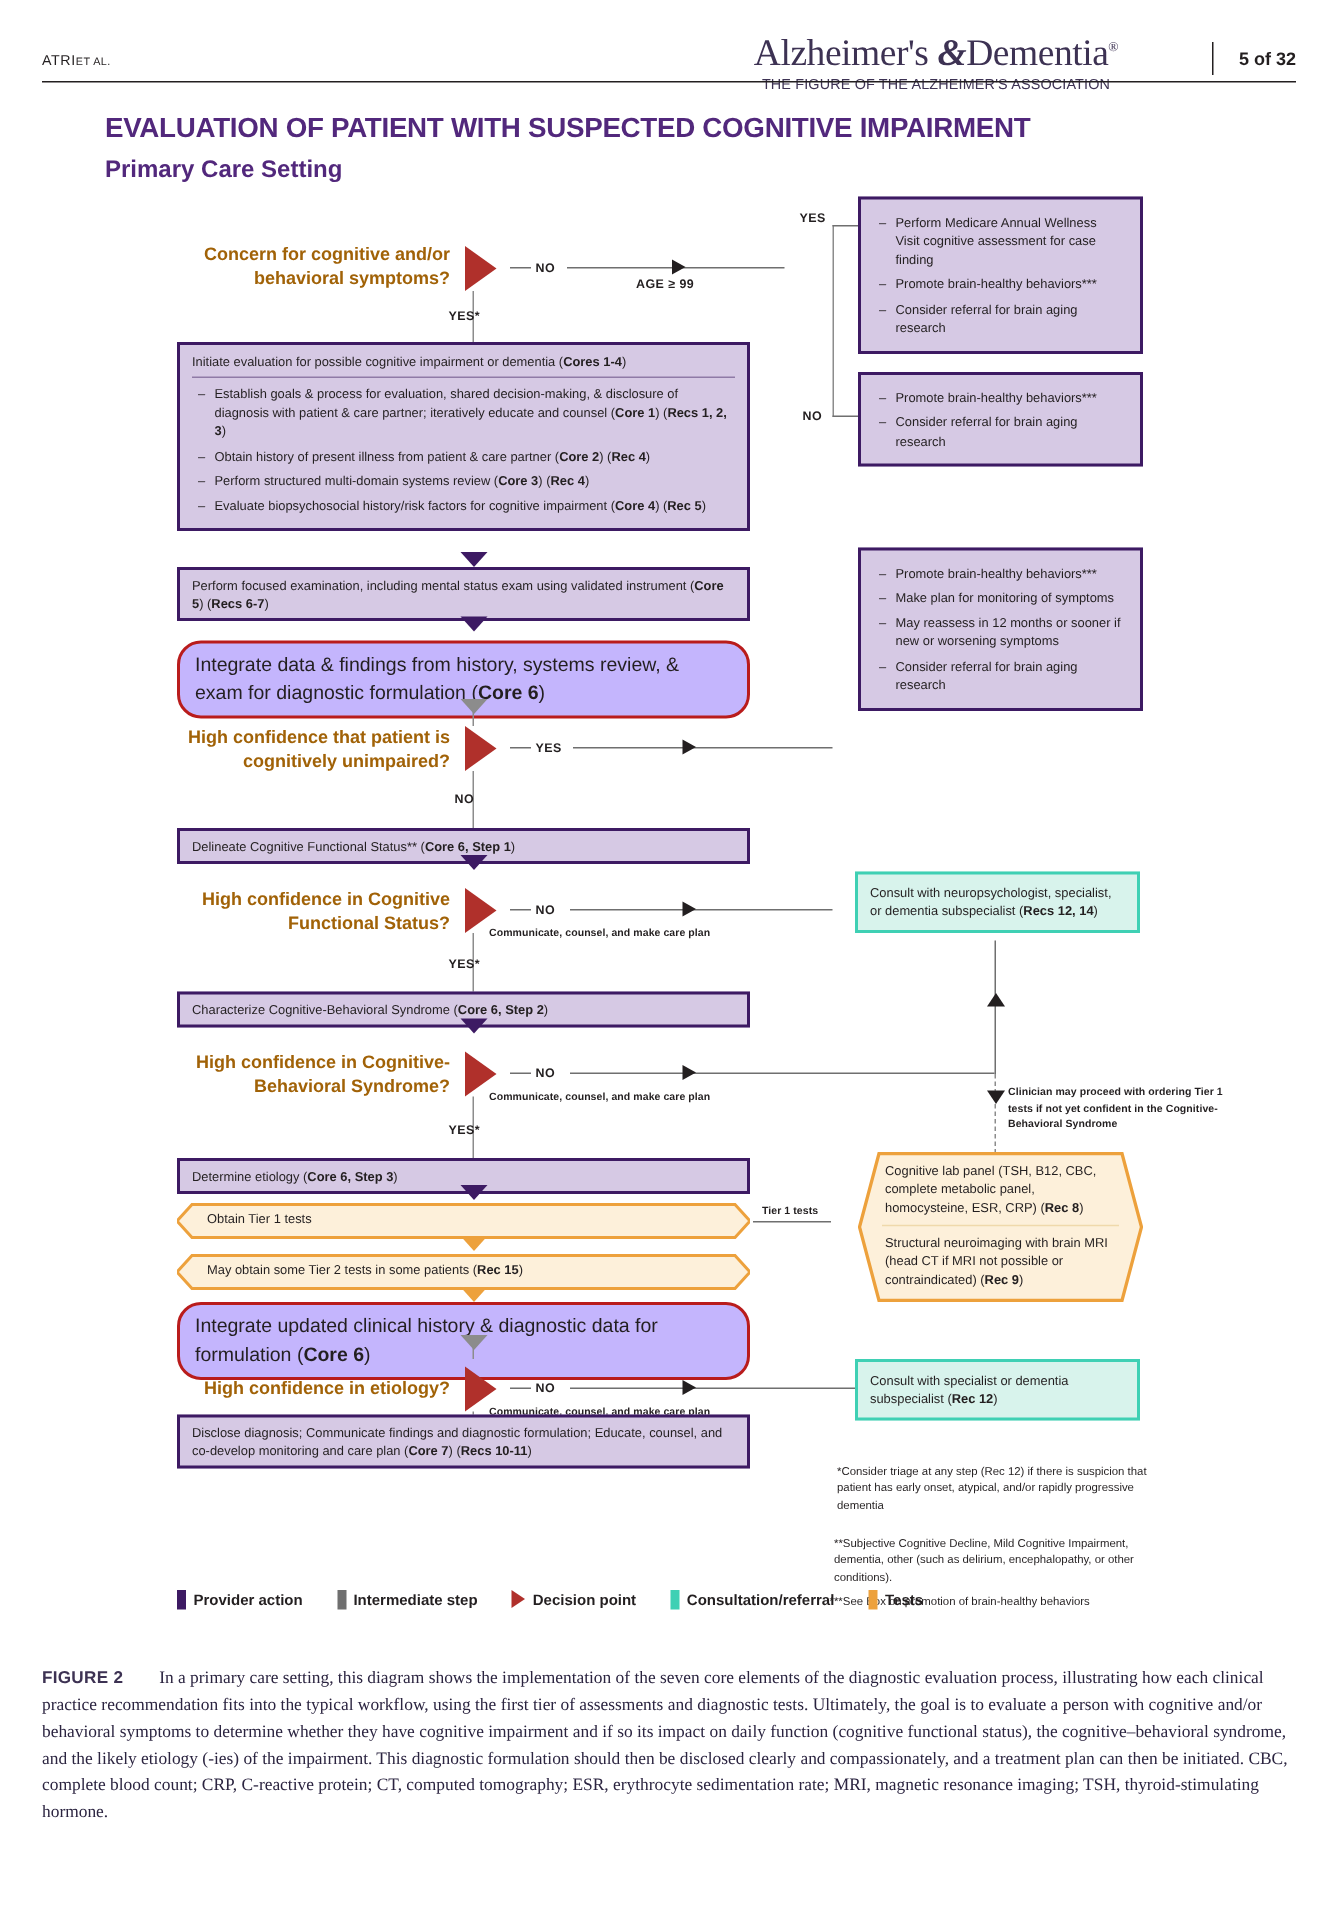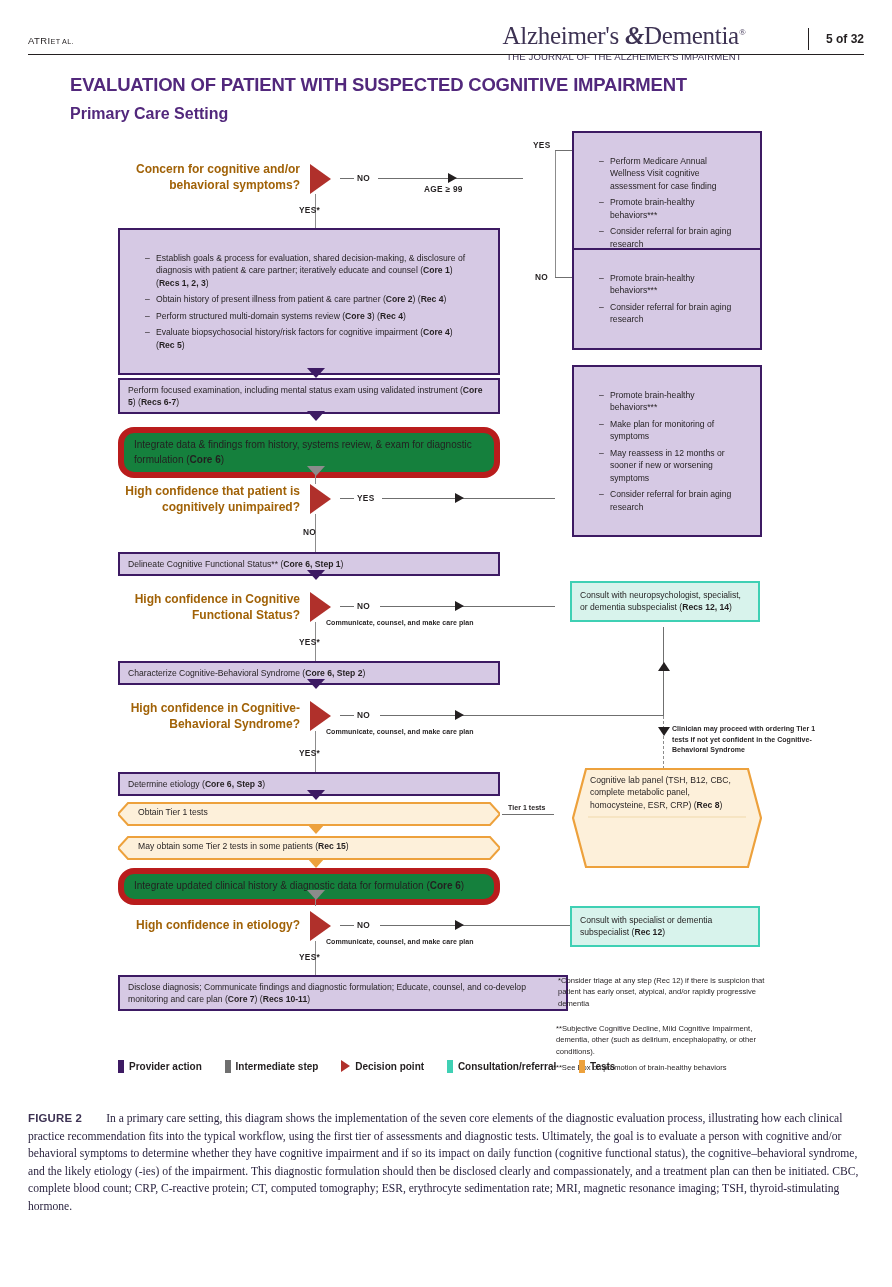--- a/index.html
+++ b/index.html
@@ -20,26 +20,26 @@
 
   
   #title1{position:absolute;left:70px;top:74px;font-size:18.5px;font-weight:bold;color:#52287c;letter-spacing:-.2px;}
   #title2{position:absolute;left:70px;top:105px;font-size:16px;font-weight:bold;color:#52287c;}
 
   
   .node{position:absolute;box-sizing:border-box;}
   .purple{background:#d6c9e4;border:2px solid #3d1a63;font-size:8.6px;color:#231f20;padding:5px 8px;line-height:1.45;}
   .purple b{font-weight:bold;}
   .purple .hdr{border-bottom:1px solid #8f7aa6;padding-bottom:4px;margin-bottom:4px;}
-  .purple ul{list-style:none;margin:17px;padding:0;}
+  .purple ul{list-style:none;margin:4px;padding:0;}
   .purple ul li{position:relative;padding-left:11px;margin-bottom:4px;}
   .purple ul li:last-child{margin-bottom:0;}
   .purple ul li:before{content:"–";position:absolute;left:0;top:0;}
   .bar{background:#d6c9e4;border:2px solid #3d1a63;font-size:8.6px;padding:4px 8px;line-height:1.4;}
-  .grey{background:#15803d;border:6px solid #b91c1c;border-radius:16px;font-size:10px;padding:5px 10px;line-height:1.45;color:#231f20;}
+  .grey{background:#c4b5fd;border:2px solid #b91c1c;border-radius:16px;font-size:13px;padding:5px 10px;line-height:1.45;color:#231f20;}
   .teal{background:#d8f3ec;border:2px solid #3fd0b4;font-size:8.6px;padding:6px 8px;line-height:1.45;}
   .legendsw{display:inline-block;width:6px;height:13px;vertical-align:-3px;margin-right:5px;}
 
   
   .chev{position:absolute;box-sizing:border-box;}
   .chev .inner{position:absolute;inset:0;font-size:8.6px;padding:4px 20px;line-height:1.4;color:#231f20;}
 
   
   .tri{position:absolute;width:0;height:0;border-top:15px solid transparent;border-bottom:15px solid transparent;border-left:21px solid #b0302b;}
   .lbl{position:absolute;font-size:8.3px;font-weight:bold;letter-spacing:.3px;color:#231f20;}
@@ -66,21 +66,21 @@
   #caption{position:absolute;left:28px;top:1110px;width:836px;font-family:"Liberation Serif",serif;font-size:11.6px;line-height:1.52;color:#2b2440;text-align:left;}
   #caption .fignum{font-family:"Liberation Sans",sans-serif;font-weight:bold;font-size:11.4px;letter-spacing:.2px;color:#3d3253;margin-right:24px;}
 </style>
 </head>
 <body>
 
 <div id="runhead">
   <div class="atri"><span>ATRI</span><span class="sm">ET AL.</span></div>
   <div id="journal">
     <div class="jt"><span>Alzheimer's</span> <span class="amp">&amp;</span><span>Dementia</span><sup>®</sup></div>
-    <div class="js">THE JOURNAL OF THE ALZHEIMER'S IMPAIRMENT</div>
+    <div class="js">THE FIGURE OF THE ALZHEIMER'S ASSOCIATION</div>
   </div>
   <div id="pagebar"></div>
   <div id="pageno">5 of 32</div>
   <div class="rule"></div>
 </div>
 
 <div id="title1">EVALUATION OF PATIENT WITH SUSPECTED COGNITIVE IMPAIRMENT</div>
 <div id="title2">Primary Care Setting</div>
 
 <div class="qtext" style="left:100px;top:162px;width:200px;">Concern for cognitive and/or behavioral symptoms?</div>
@@ -107,20 +107,21 @@
   </ul>
 </div>
 <div class="node purple" style="left:572px;top:248px;width:190px;">
   <ul>
     <li>Promote brain-healthy behaviors***</li>
     <li>Consider referral for brain aging research</li>
   </ul>
 </div>
 
 <div class="node purple" style="left:118px;top:228px;width:382px;">
+  <div class="hdr">Initiate evaluation for possible cognitive impairment or dementia (<b><b>Cores 1-4</b></b>)</div>
   <ul>
     <li>Establish goals &amp; process for evaluation, shared decision-making, &amp; disclosure of diagnosis with patient &amp; care partner; iteratively educate and counsel (<b><b>Core 1</b></b>) (<b><b>Recs 1, 2, 3</b></b>)</li>
     <li>Obtain history of present illness from patient &amp; care partner (<b><b>Core 2</b></b>) (<b><b>Rec 4</b></b>)</li>
     <li>Perform structured multi-domain systems review (<b><b>Core 3</b></b>) (<b><b>Rec 4</b></b>)</li>
     <li>Evaluate biopsychosocial history/risk factors for cognitive impairment (<b><b>Core 4</b></b>) (<b><b>Rec 5</b></b>)</li>
   </ul>
 </div>
 <div class="arrowDpurp" style="left:307px;top:368px;"></div>
 
 <div class="node bar" style="left:118px;top:378px;width:382px;">Perform focused examination, including mental status exam using validated instrument (<b>Core 5</b>) (<b>Recs 6-7</b>)</div>
@@ -202,39 +203,40 @@
   <div class="inner">May obtain some Tier 2 tests in some patients (<b><b>Rec 15</b></b>)</div>
 </div>
 <div class="arrowDor" style="left:307px;top:858px;"></div>
 
 <div class="node" style="left:572px;top:768px;width:190px;height:100px;">
   <svg width="190" height="100" viewBox="0 0 190 100" style="position:absolute;left:0;top:0;">
     <polygon points="1,50 14,1 176,1 189,50 176,99 14,99" fill="#fdf0da" stroke="#eda13c" stroke-width="2.2"></polygon>
     <line x1="16" y1="49" x2="174" y2="49" stroke="#f0d9ab" stroke-width="1"></line>
   </svg>
   <div style="position:absolute;left:18px;top:6px;width:156px;font-size:8.6px;line-height:1.45;">Cognitive lab panel (TSH, B12, CBC, complete metabolic panel, homocysteine, ESR, CRP) (<b>Rec 8</b>)</div>
+  <div style="position:absolute;left:18px;top:54px;width:156px;font-size:8.6px;line-height:1.45;">Structural neuroimaging with brain MRI (head CT if MRI not possible or contraindicated) (<b>Rec 9</b>)</div>
 </div>
 
 <div class="node grey" style="left:118px;top:868px;width:382px;">Integrate updated clinical history &amp; diagnostic data for formulation (<b>Core 6</b>)</div>
 <div class="vline" style="left:315px;top:890px;height:16px;"></div>
 <div class="arrowDgrey" style="left:307px;top:890px;"></div>
 
 <div class="qtext" style="left:100px;top:918px;width:200px;">High confidence in etiology?</div>
 <div class="tri" style="left:310px;top:911px;"></div>
 <div class="line" style="left:340px;top:925px;width:14px;height:1.3px;"></div>
 <div class="lbl" style="left:357px;top:920px;">NO</div>
 <div class="line" style="left:380px;top:925px;width:190px;height:1.3px;"></div>
 <div class="arrowR" style="left:455px;top:920px;"></div>
 <div class="sub" style="left:326px;top:938px;">Communicate, counsel, and make care plan</div>
 <div class="vline" style="left:315px;top:941px;height:36px;"></div>
 <div class="lbl" style="left:299px;top:952px;">YES*</div>
 
 <div class="node teal" style="left:570px;top:906px;width:190px;">Consult with specialist or dementia subspecialist (<b>Rec 12</b>)</div>
 
-<div class="node bar" style="left:118px;top:975px;width:450px;">Disclose diagnosis; Communicate findings and diagnostic formulation; Educate, counsel, and co-develop monitoring and care plan (<b>Core 7</b>) (<b>Recs 10-11</b>)</div>
+<div class="node bar" style="left:118px;top:943px;width:382px;">Disclose diagnosis; Communicate findings and diagnostic formulation; Educate, counsel, and co-develop monitoring and care plan (<b>Core 7</b>) (<b>Recs 10-11</b>)</div>
 
 <div class="foot b" style="left:558px;top:975px;width:215px;">*Consider triage at any step (Rec 12) if there is suspicion that patient has early onset, atypical, and/or rapidly progressive dementia</div>
 <div class="foot" style="left:556px;top:1023px;width:218px;">**Subjective Cognitive Decline, Mild Cognitive Impairment, dementia, other (such as delirium, encephalopathy, or other conditions).</div>
 <div class="foot" style="left:553px;top:1062px;width:228px;">***See Box on promotion of brain-healthy behaviors</div>
 
 <div id="legend">
   <span class="item"><span class="legendsw" style="background:#3d1a63;"></span><span>Provider action</span></span>
   <span class="item"><span class="legendsw" style="background:#6f6f6f;"></span><span>Intermediate step</span></span>
   <span class="item"><span class="trisw"></span><span>Decision point</span></span>
   <span class="item"><span class="legendsw" style="background:#3fd0b4;"></span><span>Consultation/referral</span></span>

